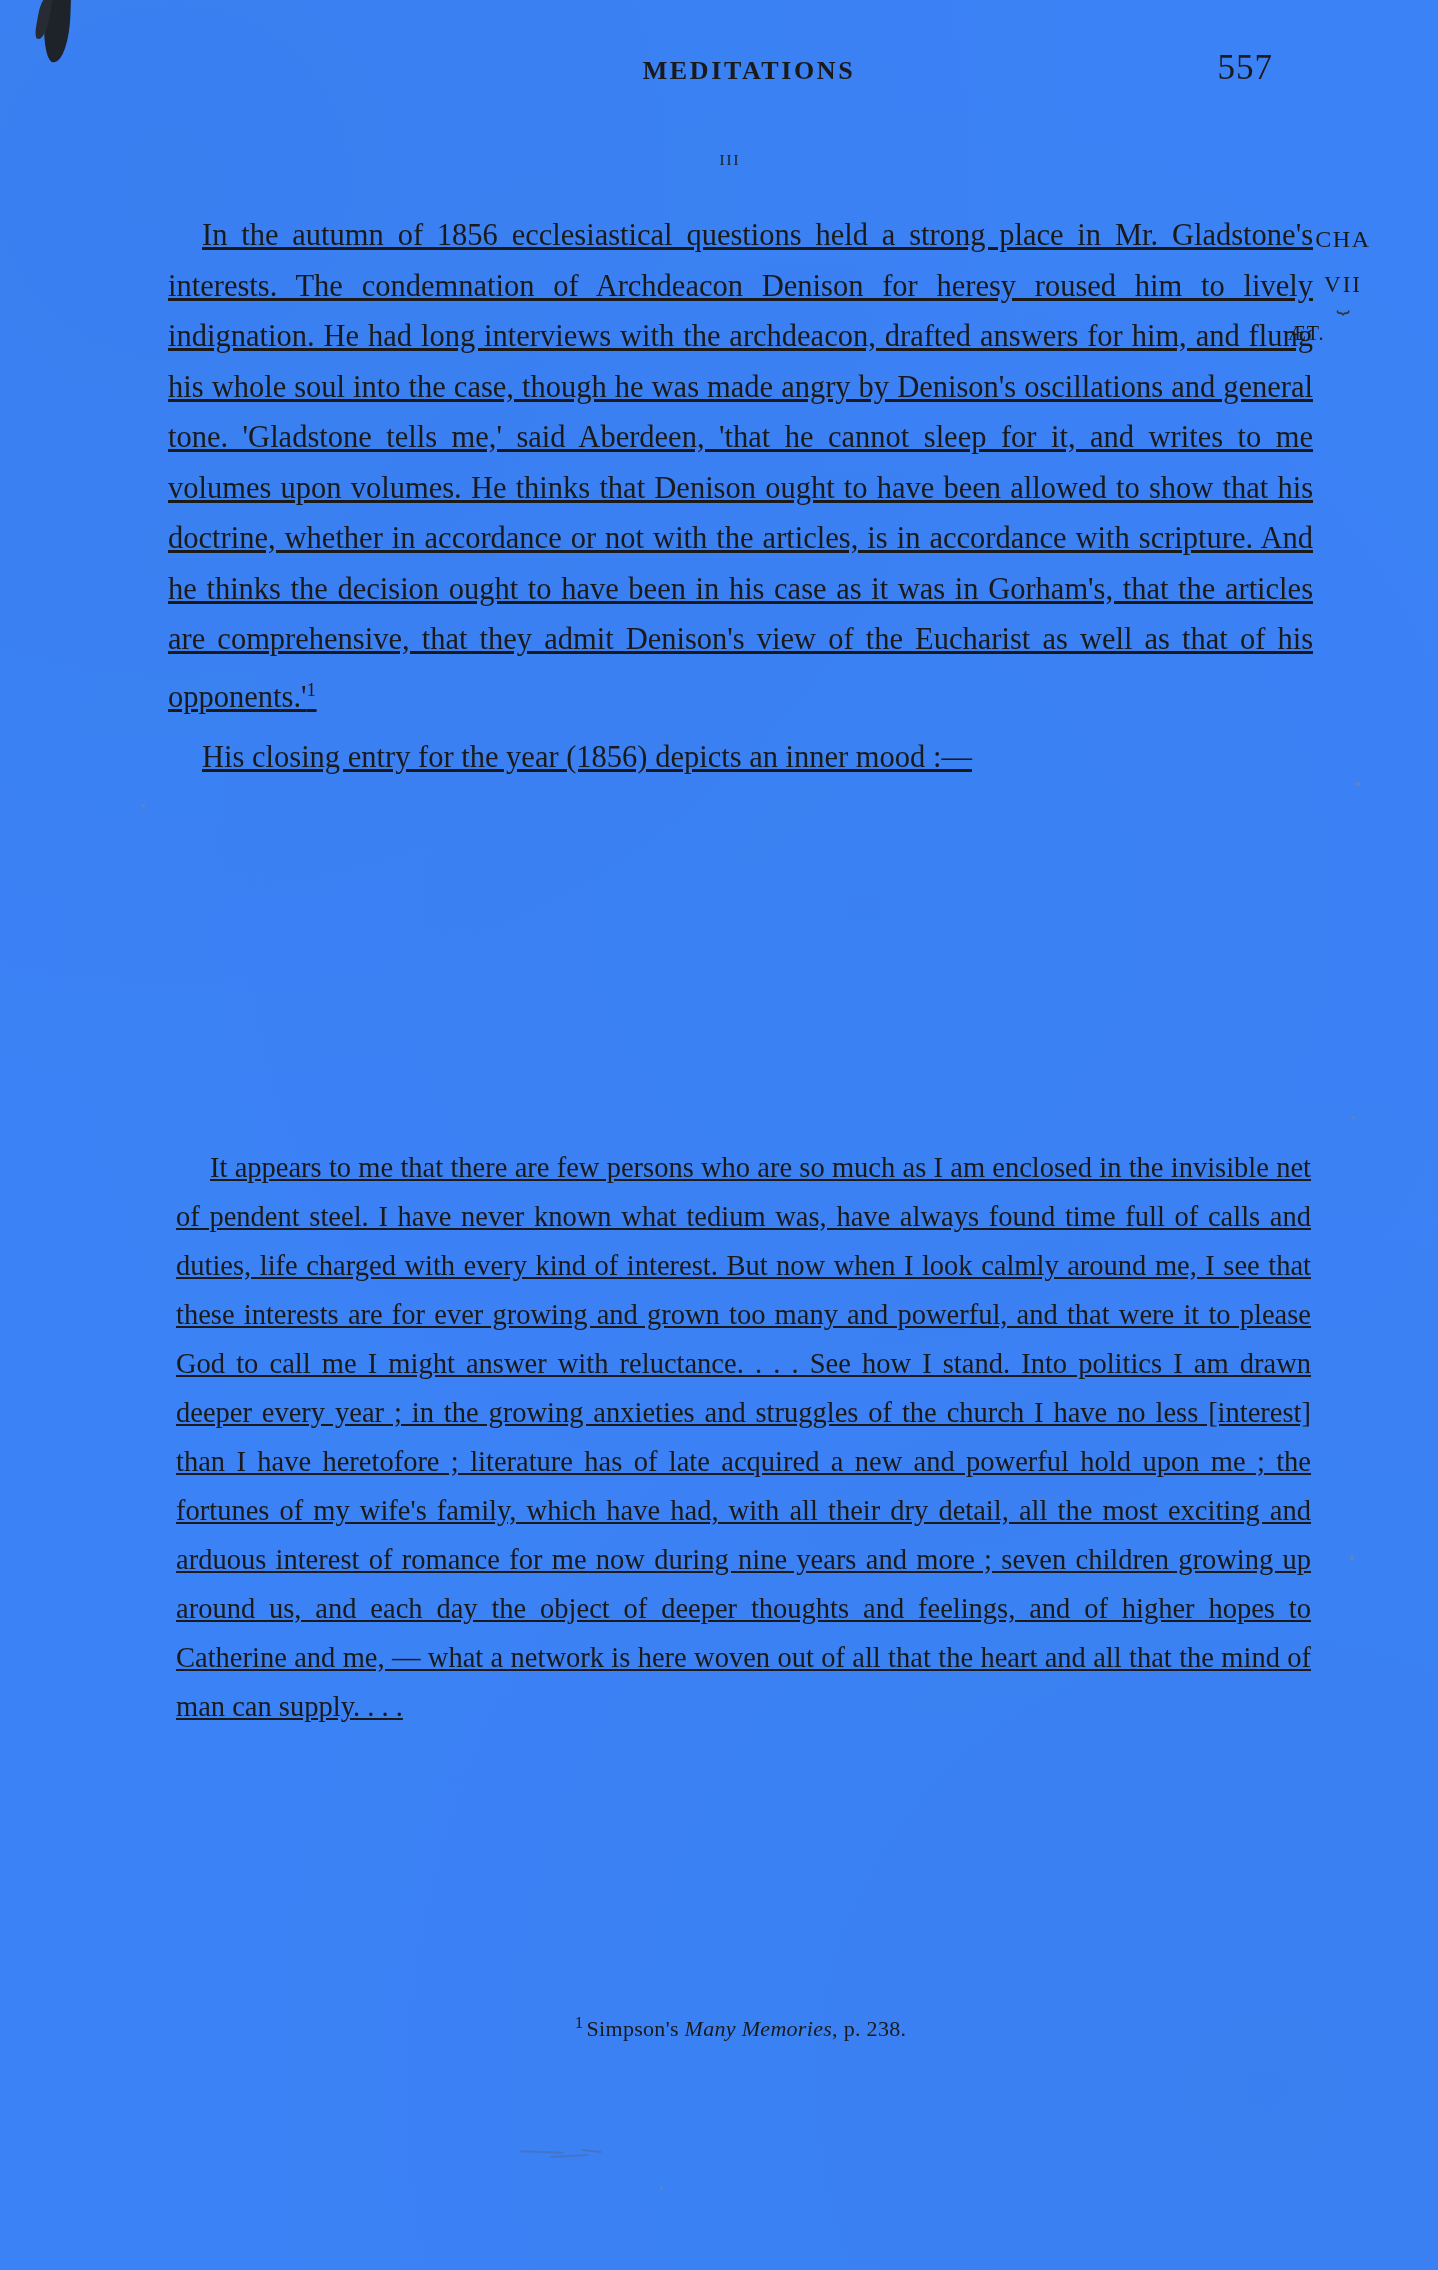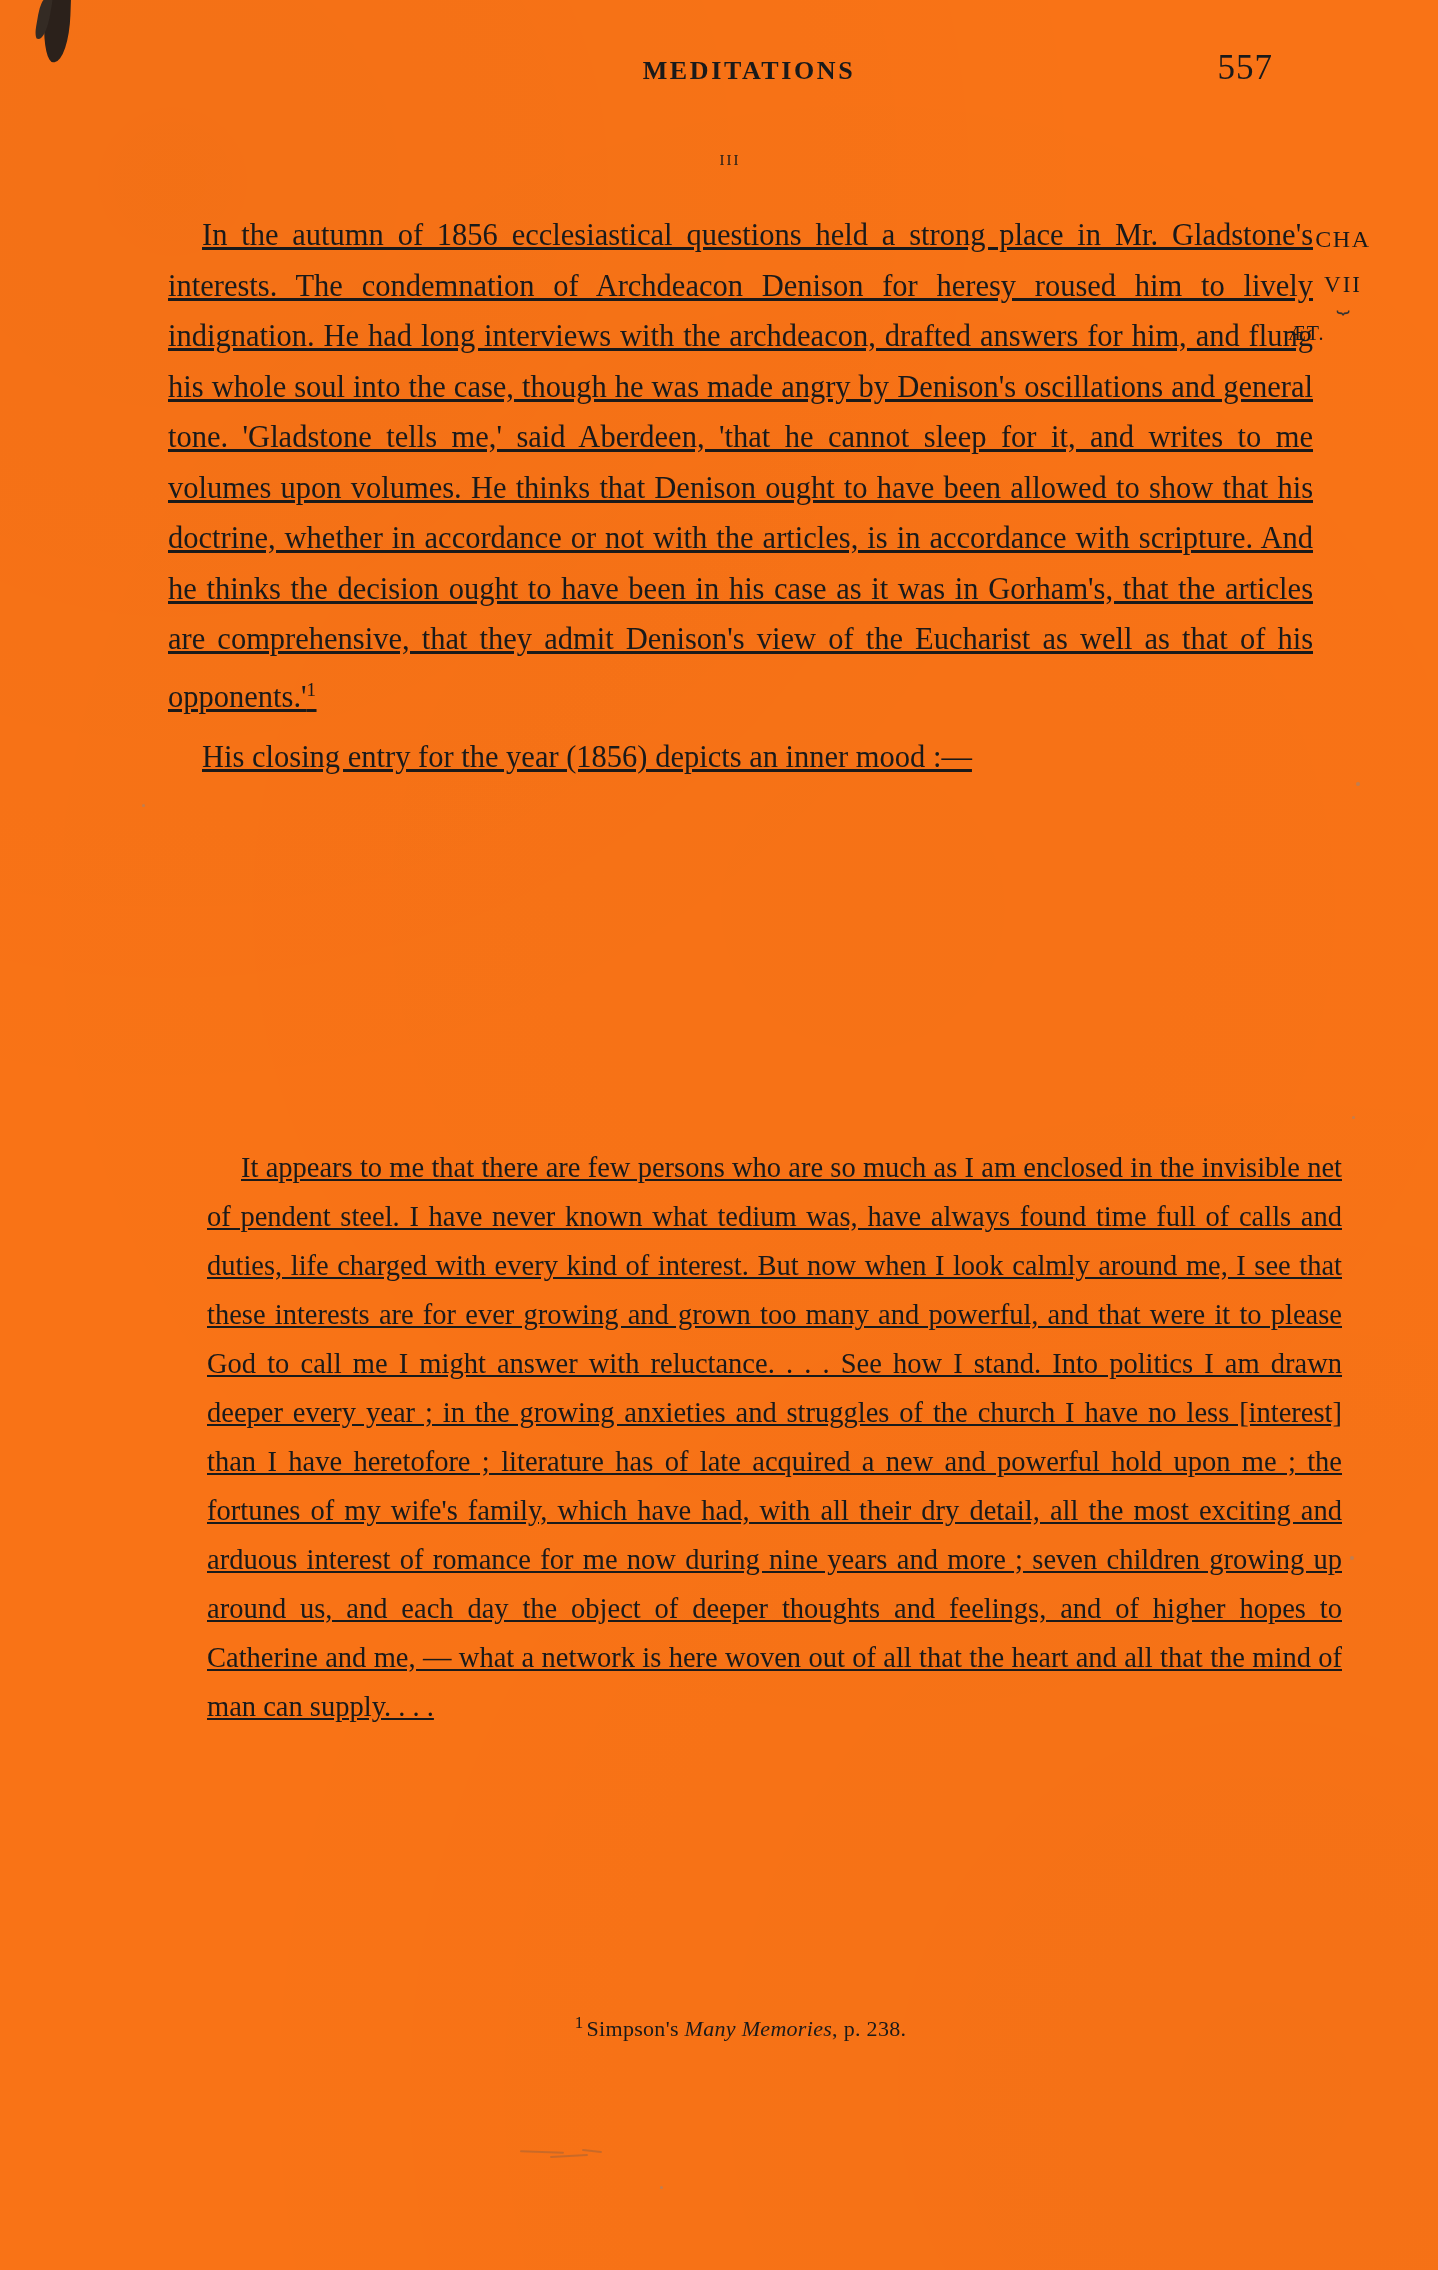--- a/index.html
+++ b/index.html
@@ -14,21 +14,21 @@
     color: #1a1a1a;
     position: relative;
     overflow: hidden;
   }
 
   .page {
     position: absolute;
     top: 0; left: 0;
     width: 1438px;
     height: 2270px;
-    background: #f97316;
+    background: #3b82f6;
   }
 
   
   .page::before {
     content: "";
     position: absolute;
     inset: 0;
     background:
       radial-gradient(circle at 12% 8%, rgba(0,0,0,0.022), rgba(0,0,0,0) 40%),
       radial-gradient(circle at 88% 92%, rgba(0,0,0,0.018), rgba(0,0,0,0) 45%),
@@ -159,21 +159,20 @@
     letter-spacing: 0.5px;
   }
 
   
   .extract {
     top: 1143px;
     left: 176px;
     width: 1135px;
     font-size: 28.5px;
     line-height: 49px;
-    margin-left: 31px;
   }
 
   
   .footnote {
     position: absolute;
     top: 2013px;
     left: 168px;
     width: 1145px;
     text-align: center;
     font-size: 22px;

